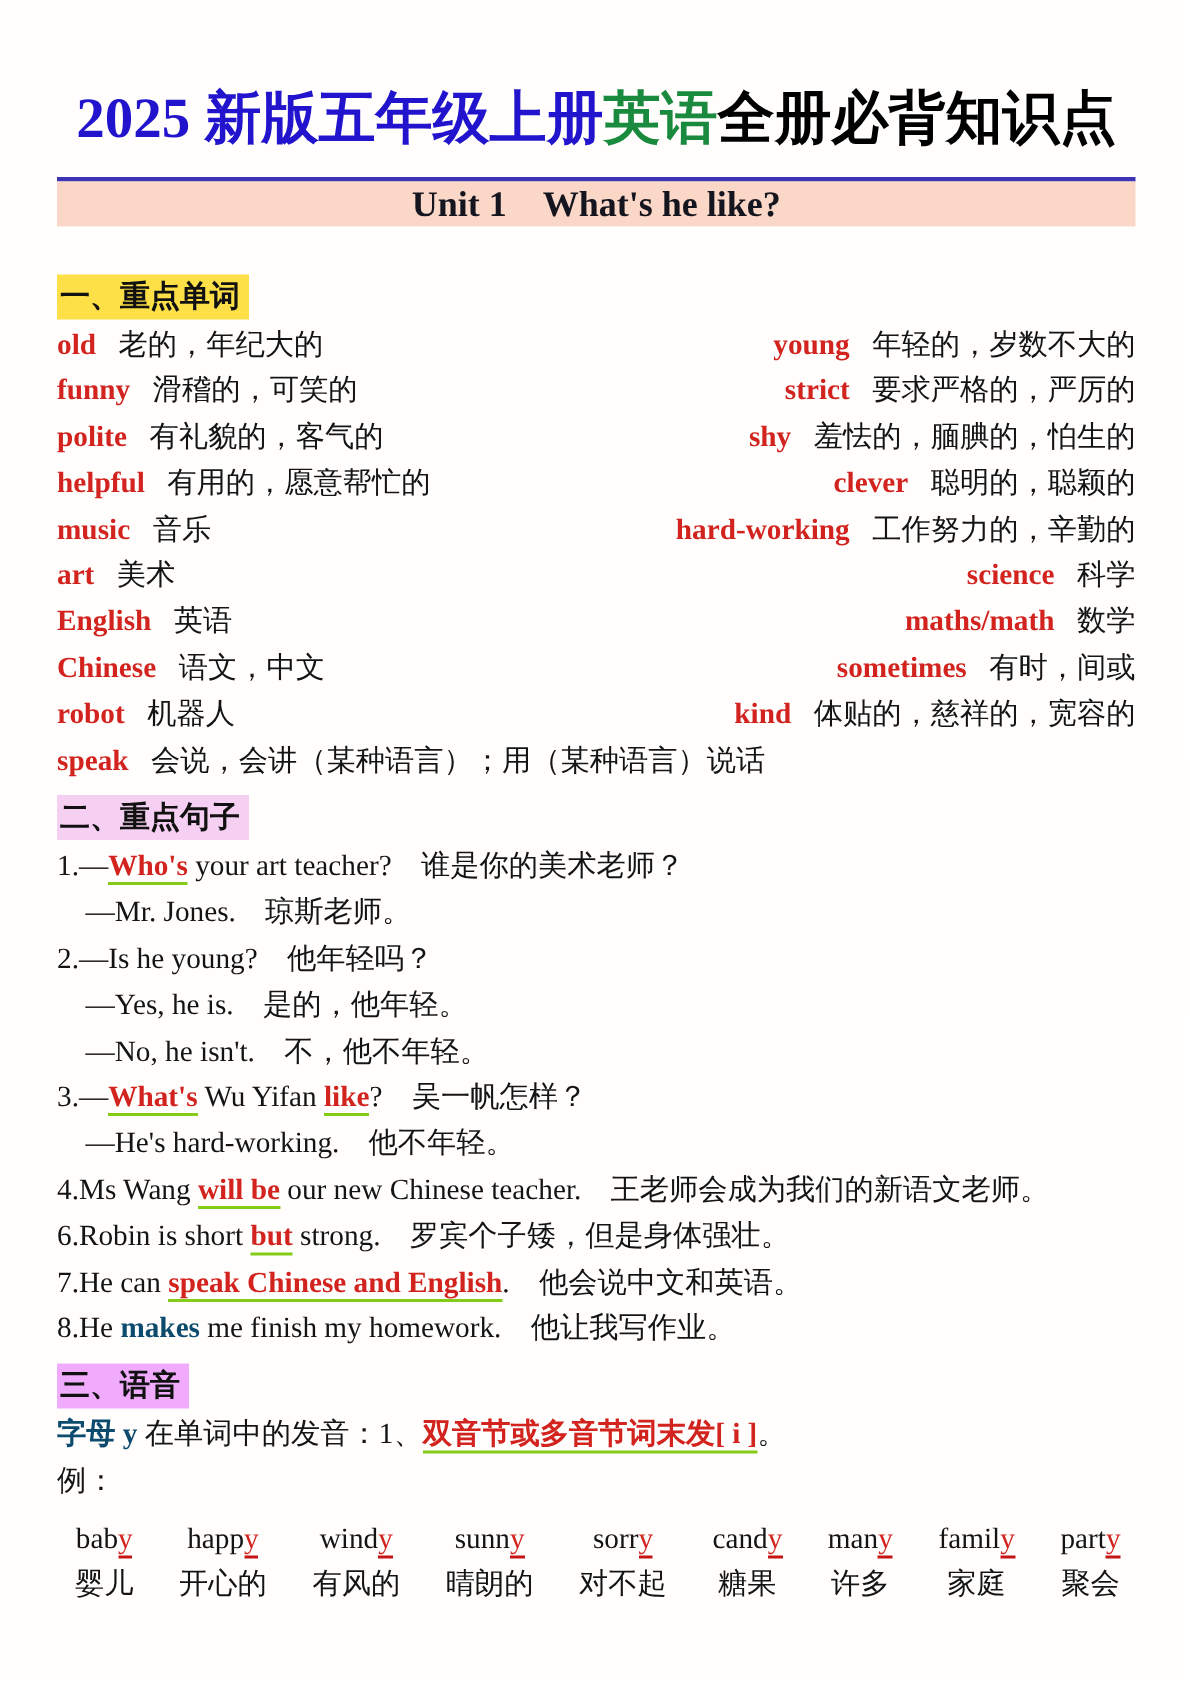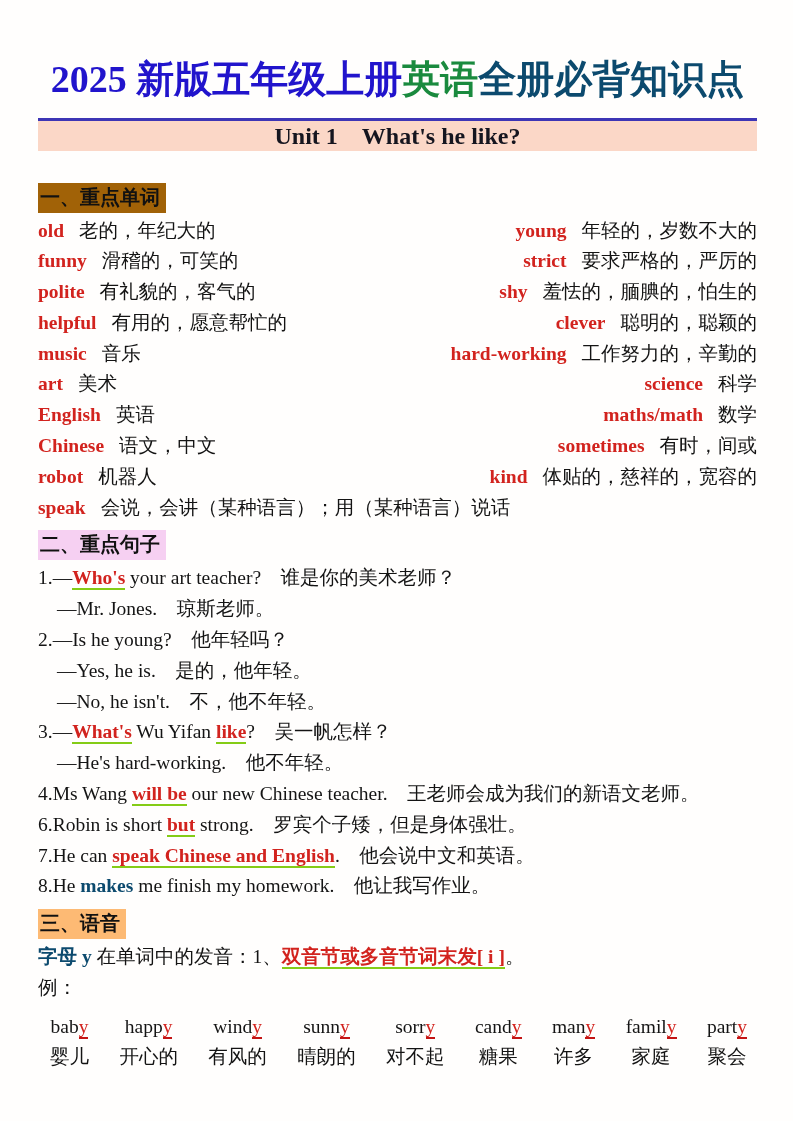--- a/index.html
+++ b/index.html
@@ -4,30 +4,30 @@
 <style>
   html,body{margin:0;padding:0;background:#ffffff;}
   .page{
     position:relative;width:793px;height:1121px;background:#fffefd;
     box-sizing:border-box;padding:56px 36px 0 38px;overflow:hidden;
     font-family:"Liberation Serif","DejaVu Serif",serif;color:#141414;
   }
   .title{margin:0;text-align:center;font-size:38px;font-weight:bold;line-height:1.25;white-space:nowrap;}
   .t-blue{color:#2114cc;}
   .t-green{color:#1a8a3e;}
-  .t-red{color:#0c4a6e;}
+  .t-red{color:#000000;}
   .rule{height:3px;background:#3d35b5;margin-top:14px;}
   .banner{
     background:#fbd7c7;height:30px;display:flex;align-items:center;justify-content:center;
     font-weight:bold;font-size:24px;color:#15151f;white-space:pre;
   }
   .sec-h{display:inline-block;font-weight:bold;font-size:20px;margin:7px 0 3px 0;padding:1px 6px 2px 2px;color:#111;}
-  .hl-green{background:#a16207;margin-top:32px;}
+  .hl-green{background:#fde047;margin-top:32px;}
   .hl-pink{background:#f6d0f2;}
-  .hl-salmon{background:#fdba74;}
+  .hl-salmon{background:#f0abfc;}
   .vcols{display:flex;}
   .vcol-left{width:357px;flex:none;}
   .vcol-right{flex:1;text-align:right;}
   .vrow{line-height:30.8px;font-size:19.5px;white-space:nowrap;}
   .vw{color:#d2231e;font-weight:bold;margin-right:15px;}
   .vm{color:#141414;}
   .sent{margin:0;font-size:19.5px;line-height:30.8px;white-space:nowrap;}
   .sent.ind{padding-left:19px;}
   .seg-plain{color:#141414;}
   .seg-red-u{color:#d2231e;font-weight:bold;border-bottom:2px solid #84cc16;}

